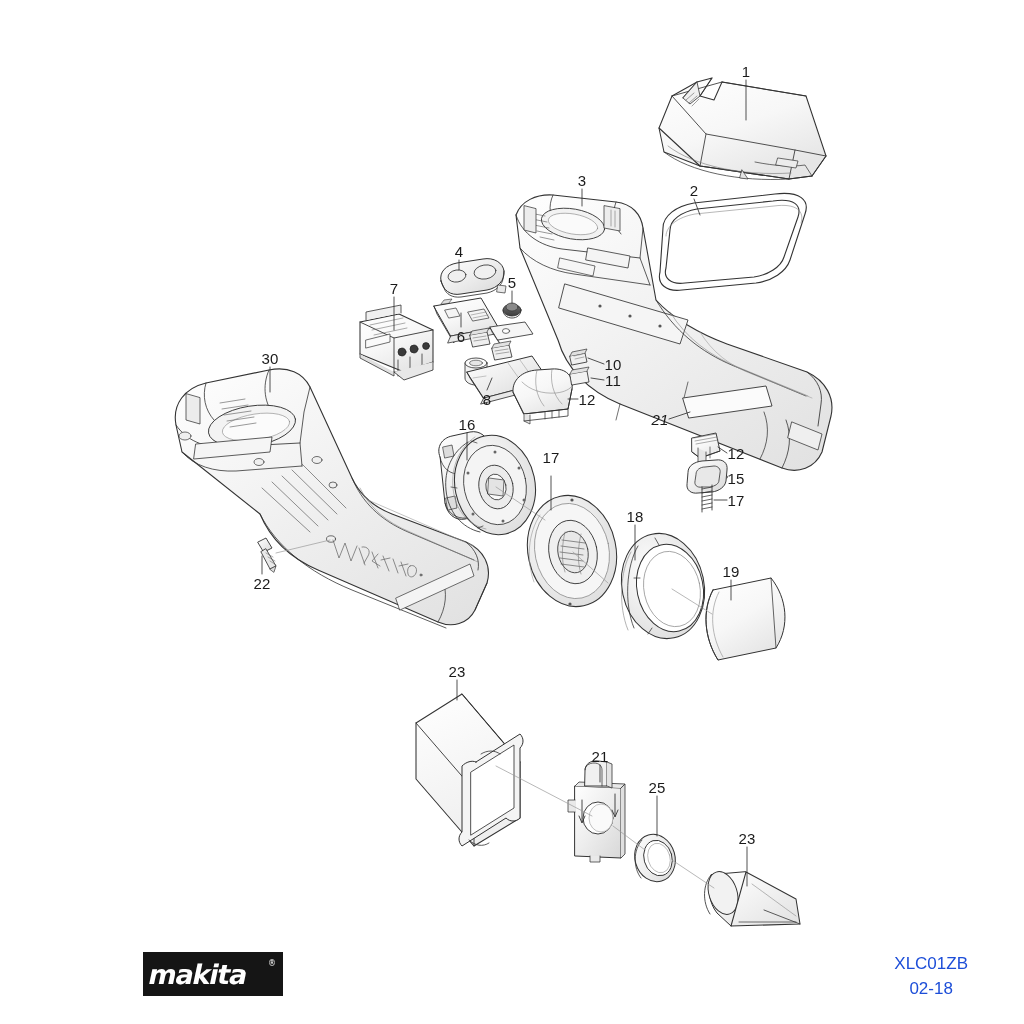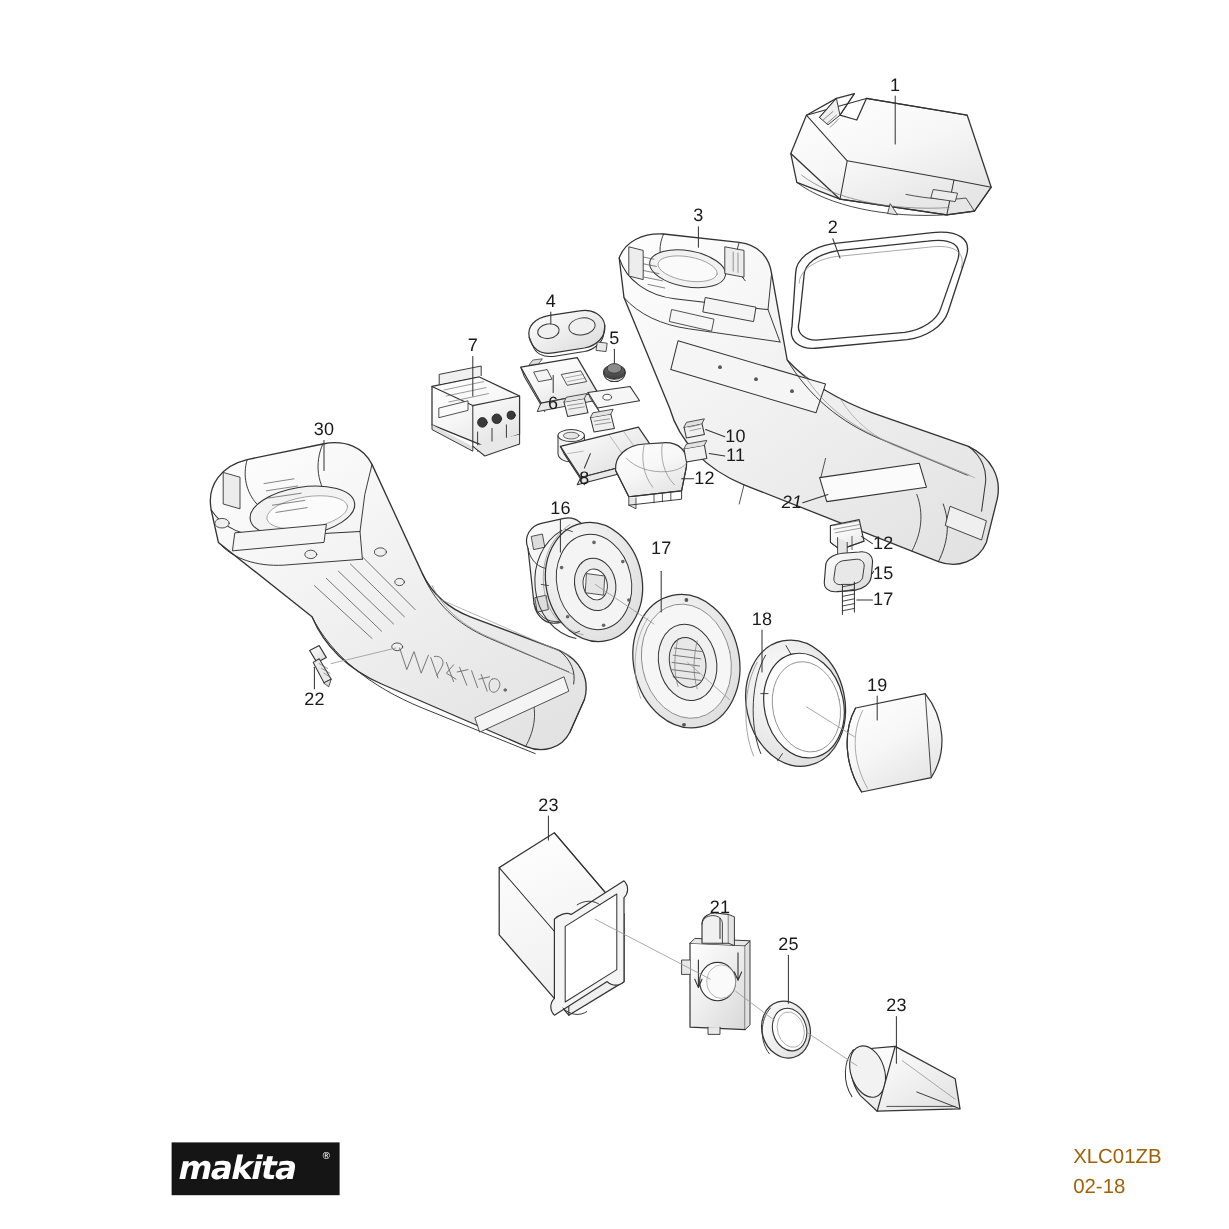--- a/index.html
+++ b/index.html
@@ -22,22 +22,22 @@
     white-space:nowrap;
     transform:translate(-50%,-50%);
     letter-spacing:0.2px;
   }
 
   
   #model-block{
     position:absolute;
     right:56px;
     top:952px;
-    text-align:left;
-    color:#a16207;
+    text-align:center;
+    color:#1d4ed8;
     font-size:17px;
     line-height:1.45;
     font-family:"Liberation Sans", sans-serif;
   }
   #model-number{display:block;}
   #model-date{display:block;}
 
   
   #logo-badge{
     position:absolute;

